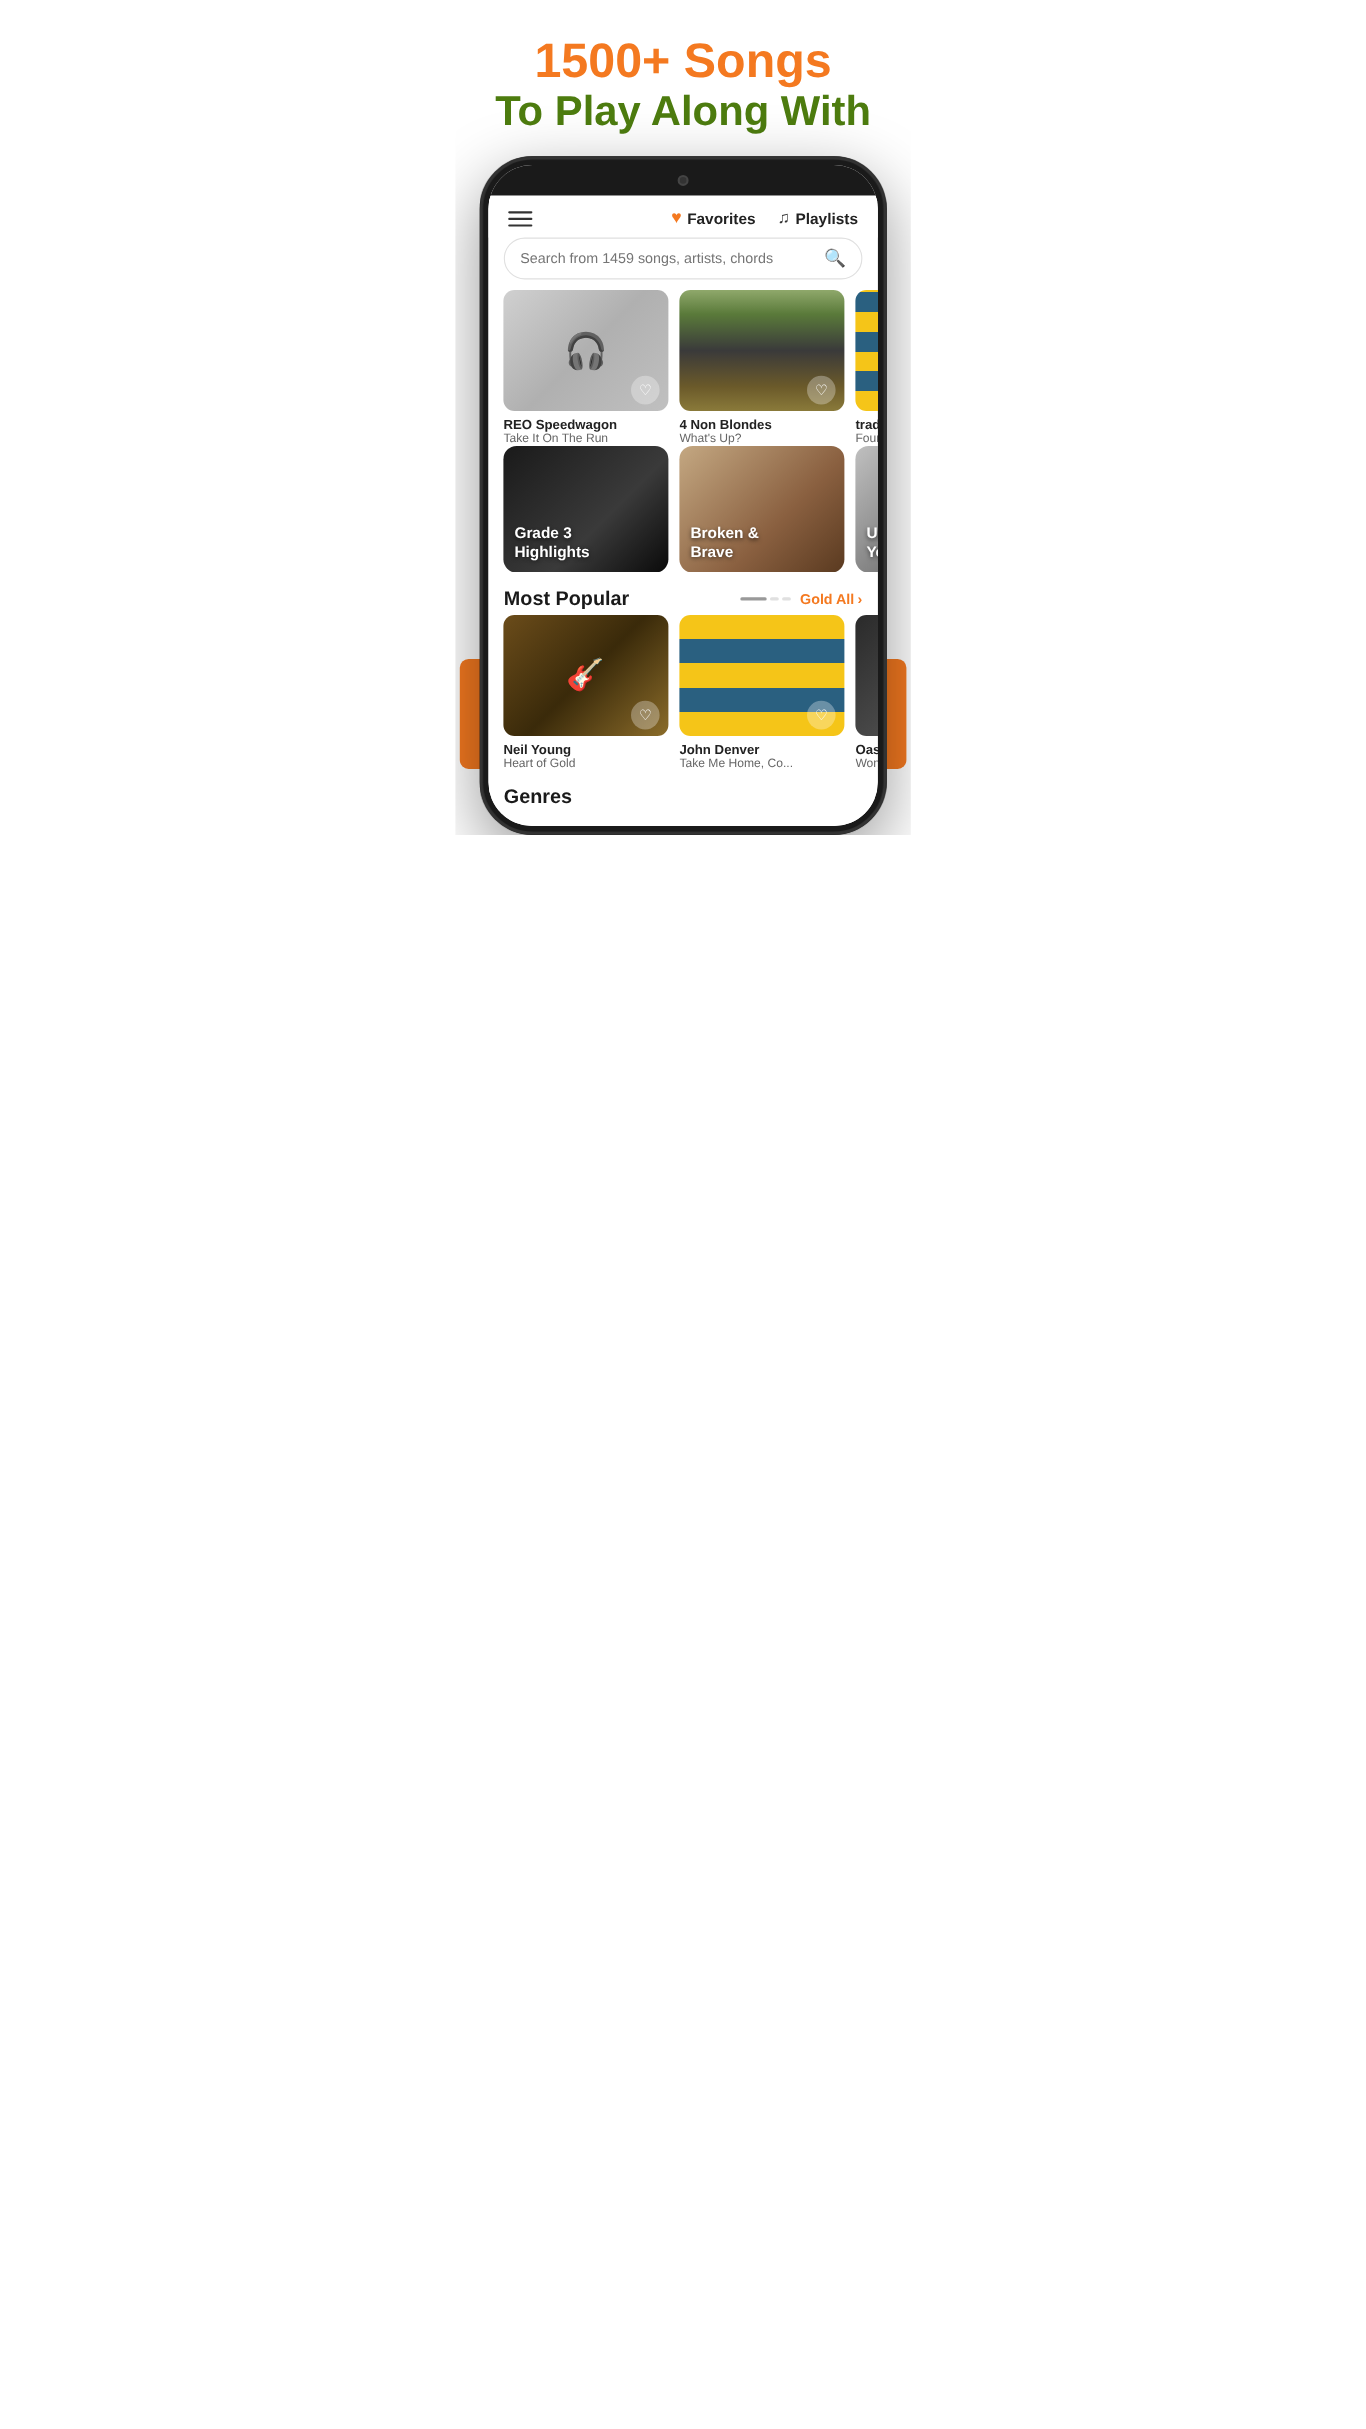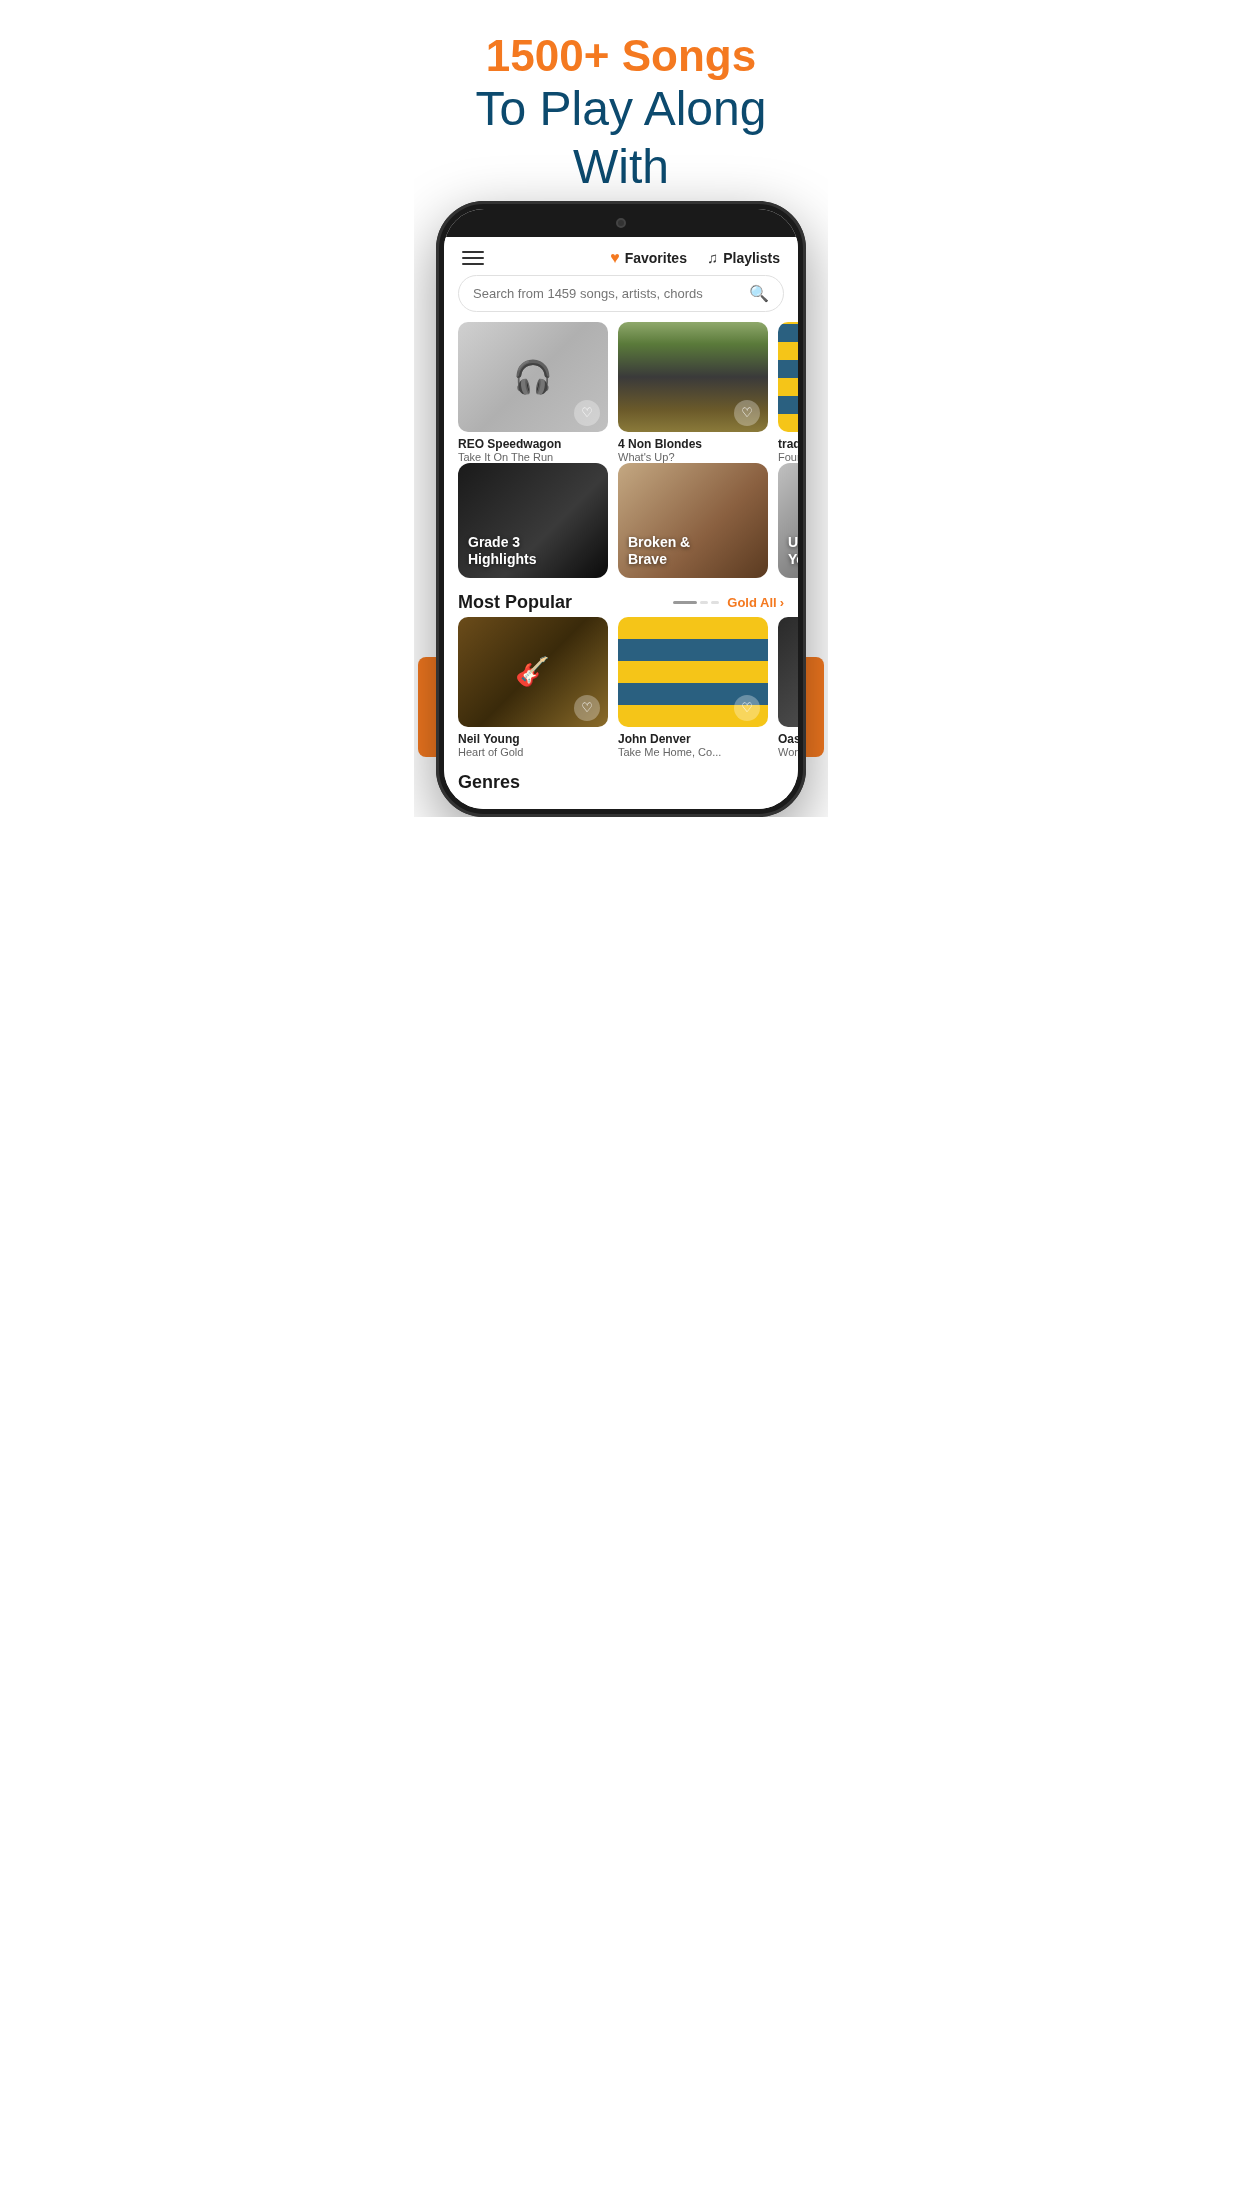--- a/index.html
+++ b/index.html
@@ -8,33 +8,33 @@
       background: #ffffff;
       font-family: -apple-system, BlinkMacSystemFont, 'Helvetica Neue', Arial, sans-serif;
       width: 414px;
       margin: 0 auto;
       overflow-x: hidden;
     }
 
     
     .promo-header {
       text-align: center;
-      padding: 32px 20px 5px;
+      padding: 32px 20px 16px;
       background: #fff;
     }
     .promo-title-orange {
       font-size: 44px;
       font-weight: 900;
       color: #F47920;
       line-height: 1.1;
     }
     .promo-title-dark {
-      font-size: 48px;
-      font-weight: 400;
-      color: #0c4a6e;
+      font-size: 38px;
+      font-weight: 700;
+      color: #4d7c0f;
       line-height: 1.2;
     }
 
     
     .phone-shell {
       position: relative;
       margin: 0 auto;
       width: 370px;
       background: #1a1a1a;
       border-radius: 48px;

